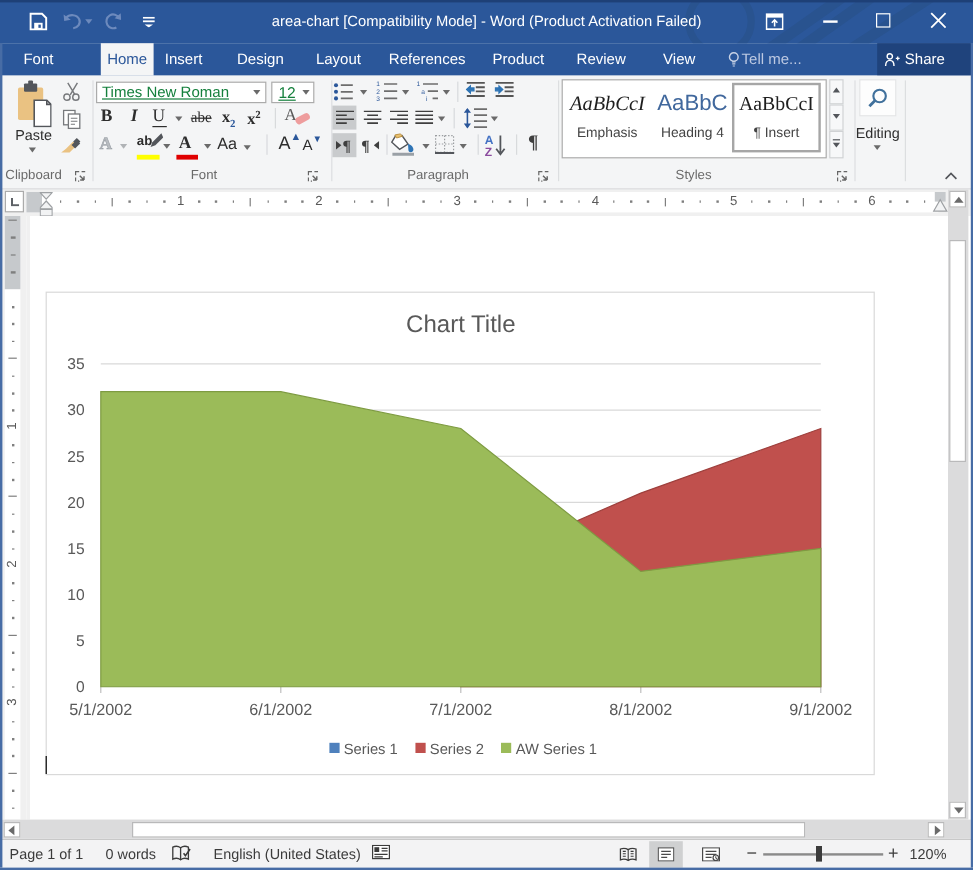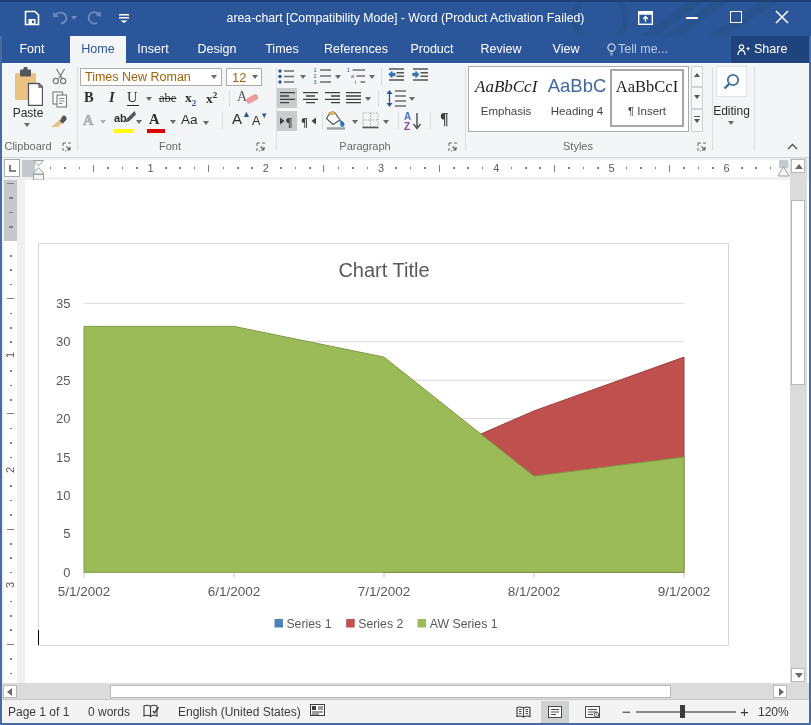--- a/index.html
+++ b/index.html
@@ -16,21 +16,21 @@
   
   #tabrow { position:absolute; left:0; top:36px; width:811px; height:27px; background:#2b579a; }
   .tab { position:absolute; top:0; height:27px; color:#fff; font-size:12.5px; line-height:27px; text-align:center; }
   #tab-home { background:#f4f5f6; color:#2b579a; }
 
   
   #ribbon { position:absolute; left:0; top:63px; width:811px; height:95px; background:#f4f5f6; border-bottom:1px solid #d4d5d6; }
   .gsep { position:absolute; top:4px; height:84px; width:1px; background:#dcdee0; }
   .glabel { position:absolute; top:77px; font-size:11px; color:#6a6a6a; text-align:center; }
   .launcher { position:absolute; top:79px; width:10px; height:10px; }
-  .combo { position:absolute; background:#fff; border:1px solid #ababab; font-size:13px; color:#a16207; }
+  .combo { position:absolute; background:#fff; border:1px solid #ababab; font-size:13px; color:#15803d;text-decoration:underline; }
   .dd { position:absolute; width:0; height:0; border-left:3.5px solid transparent; border-right:3.5px solid transparent; border-top:4px solid #6a6a6a; }
 
   
   #rulerrow { position:absolute; left:0; top:158px; width:809px; height:22px; background:#f0f0f0; }
   #hruler { position:absolute; left:22px; top:1.5px; width:760px; height:17px; background:#fff; }
   #vrulercol { position:absolute; left:0; top:180px; width:22px; height:503px; background:#f0f0f0; }
   #vruler { position:absolute; left:4px; top:0; width:13px; height:503px; background:#fff; }
   .rtick { position:absolute; background:#7f7f7f; }
   .rnum { position:absolute; font-size:11px; color:#595959; }
 
@@ -80,24 +80,24 @@
       <path d="M7.5 11 L7.5 6 M5.2 8 L7.5 5.5 L9.8 8" stroke="#fff" stroke-width="1.3" fill="none"></path>
     </svg>
     <div class="abs" style="left:686px;top:17px;width:12px;height:2px;background:#fff"></div>
     <div class="abs" style="left:730px;top:11px;width:12px;height:12px;border:1.5px solid #fff"></div>
     <svg class="abs" style="left:775px;top:10px" width="14" height="14" viewBox="0 0 14 14">
       <path d="M1 1 L13 13 M13 1 L1 13" stroke="#fff" stroke-width="1.5"></path>
     </svg>
   </div>
   <div id="tabrow">
     <div class="tab" style="left:12px;width:40px;">Font</div>
-    <div class="tab" id="tab-home" style="left:70px;width:56px;">Home</div>
+    <div class="tab" id="tab-home" style="left:84px;width:44px;">Home</div>
     <div class="tab" style="left:130px;width:46px;">Insert</div>
     <div class="tab" style="left:190px;width:54px;">Design</div>
-    <div class="tab" style="left:256px;width:52px;">Times</div>
+    <div class="tab" style="left:256px;width:52px;">Layout</div>
     <div class="tab" style="left:318px;width:76px;">References</div>
     <div class="tab" style="left:400px;width:64px;">Product</div>
     <div class="tab" style="left:470px;width:62px;">Review</div>
     <div class="tab" style="left:542px;width:48px;">View</div>
     <svg class="abs" style="left:606px;top:7px" width="11" height="14" viewBox="0 0 11 14">
       <circle cx="5.5" cy="4.5" r="3.6" fill="none" stroke="#c9d3e6" stroke-width="1.2"></circle>
       <path d="M4 8.5 L7 8.5 M4.2 10.3 L6.8 10.3 M4.6 12 L6.4 12" stroke="#c9d3e6" stroke-width="1" fill="none"></path>
     </svg>
     <div class="tab" style="left:618px;width:60px;color:#bdc9e2;text-align:left;">Tell me...</div>
     <div class="abs" style="left:731px;top:0;width:78px;height:27px;background:#1f437c"></div>

